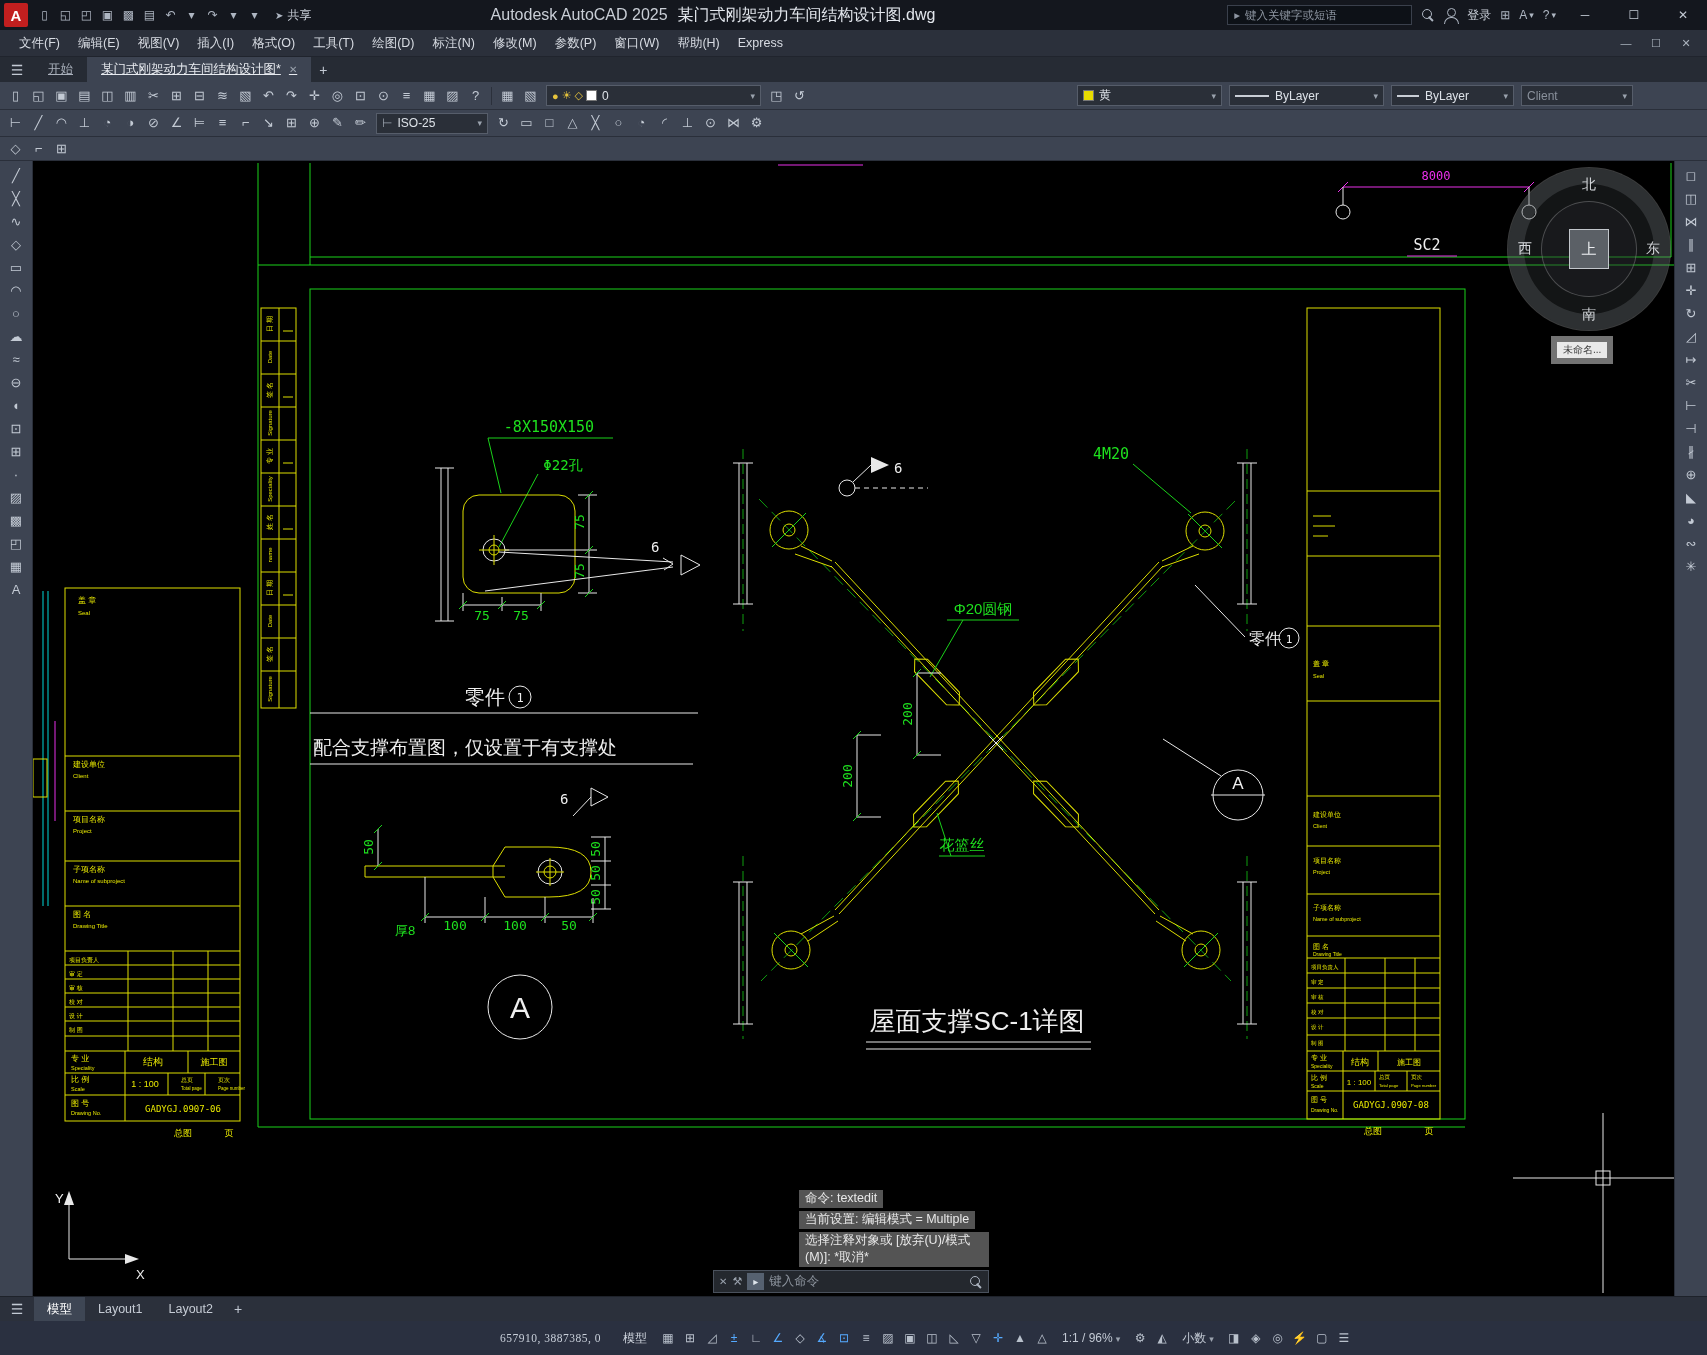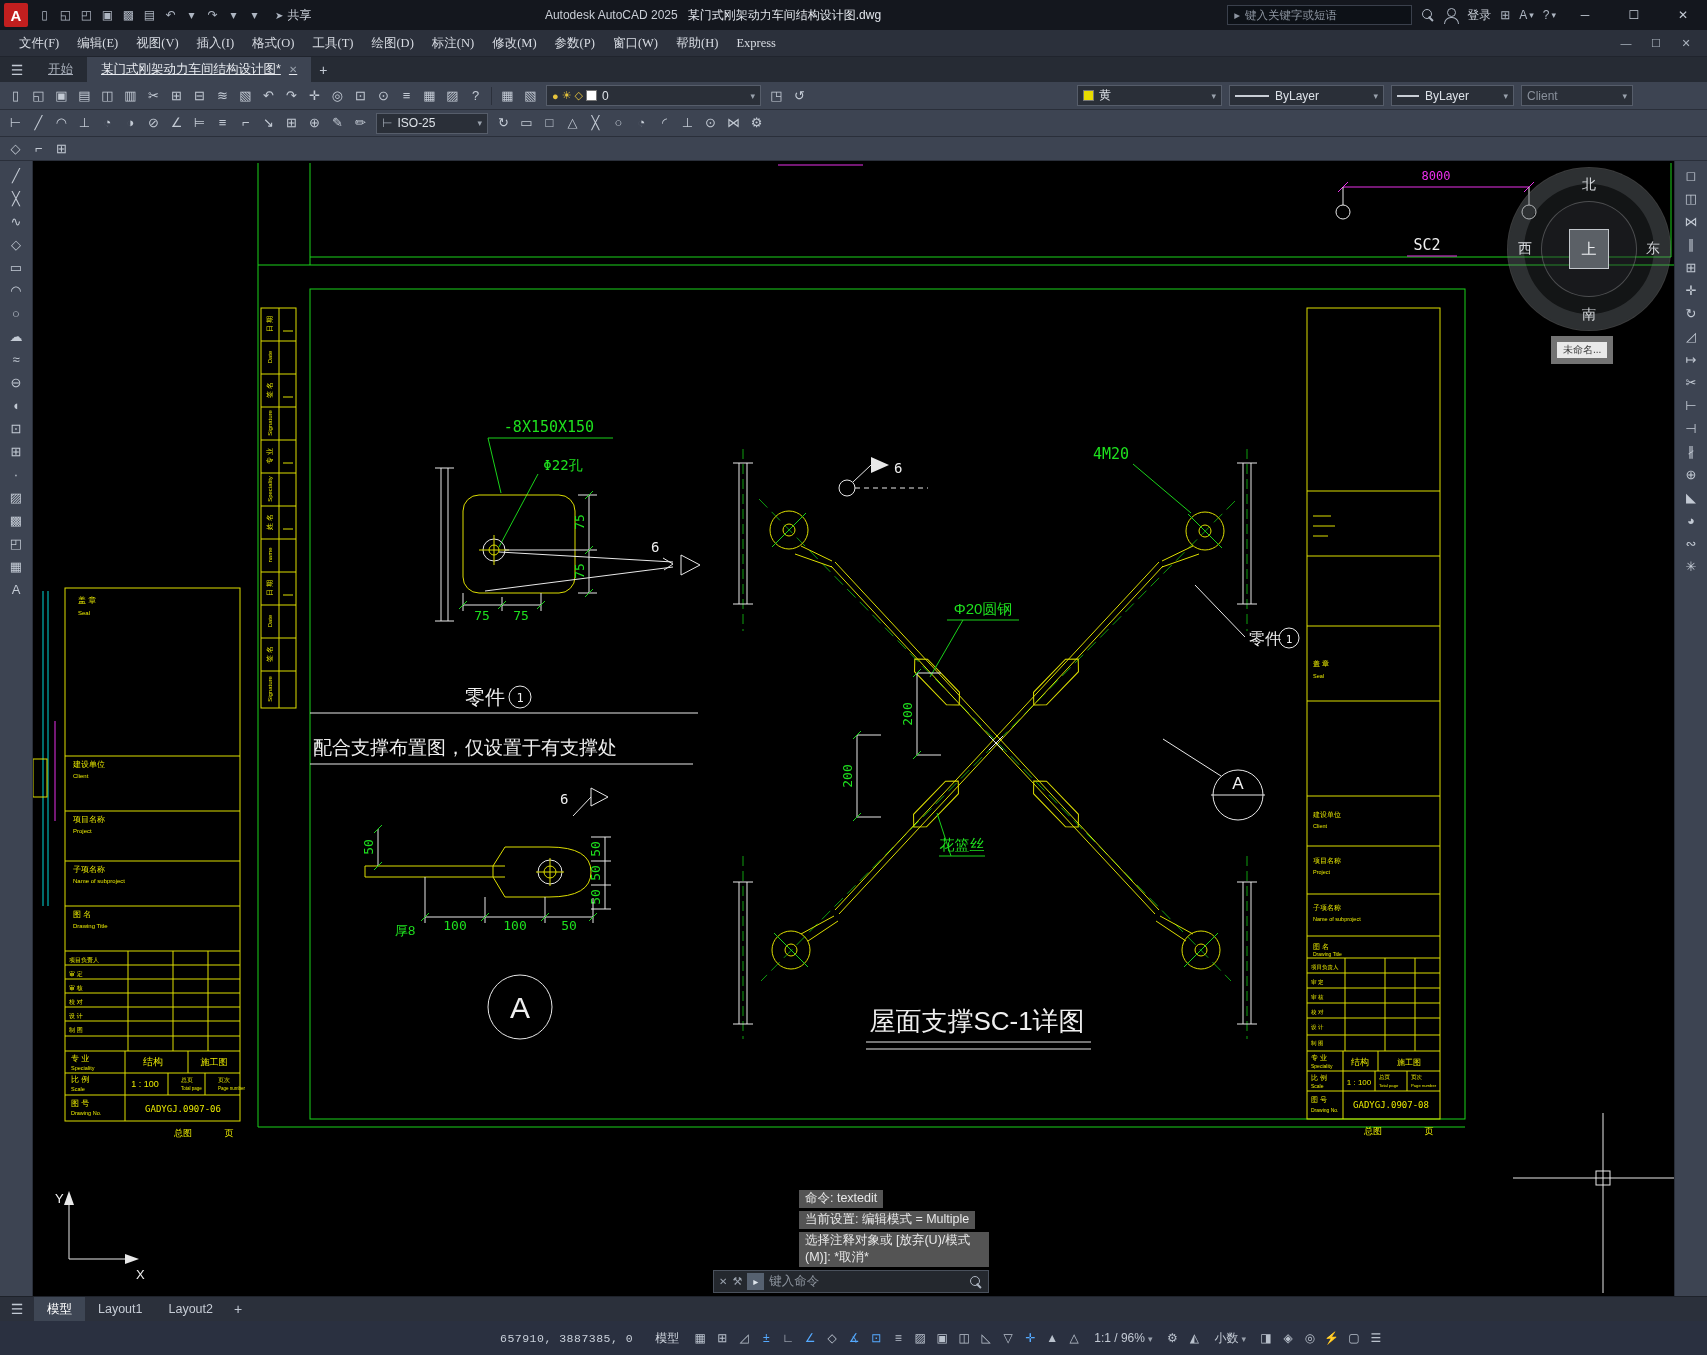--- a/index.html
+++ b/index.html
@@ -7,42 +7,42 @@
     font-family:"Liberation Sans", sans-serif; color:#d6dae2; }
   .bar { position:absolute; left:0; right:0; display:flex; align-items:center; }
 
   
   .titlebar { top:0; height:30px; background:#14171e; gap:2px; padding-left:4px; font-size:12px; }
   .app-btn { width:24px; height:24px; background:#c21f1f; color:#fff; font-weight:bold;
     display:flex; align-items:center; justify-content:center; font-size:15px; border-radius:2px; margin-right:4px;}
   .qicon { width:21px; height:22px; line-height:22px; text-align:center; color:#aeb6c2; font-size:12px; }
   .share-btn { display:flex; align-items:center; gap:4px; color:#c7cdd6; padding:0 8px; }
   .tb-title { position:absolute; left:713px; transform:translateX(-50%); white-space:nowrap;
-    color:#c9ced6; font-size:12px; }
+    color:#c9ced6; font-size:16px; }
   .tb-title .doc { color:#e2e6ec; margin-left:10px; }
   .tb-right { margin-left:auto; display:flex; align-items:center; gap:9px; padding-right:4px; }
   .searchbox { width:185px; height:20px; background:#0d1117; border:1px solid #3a404c;
     display:flex; align-items:center; gap:5px; padding:0 6px; color:#8d95a1; font-size:11.5px; }
   .mag { width:14px; height:14px; position:relative; display:inline-block; }
   .mag::before { content:""; position:absolute; width:8px; height:8px; border:1.5px solid #aeb6c2;
     border-radius:50%; left:1px; top:1px; }
   .mag::after { content:""; position:absolute; width:6px; height:1.5px; background:#aeb6c2;
     transform:rotate(45deg); left:7px; top:10px; }
   .usericon { width:14px; height:15px; position:relative; display:inline-block; }
   .usericon::before { content:""; position:absolute; width:7px; height:7px; border-radius:50%;
     border:1.5px solid #aeb6c2; left:3px; top:0; }
   .usericon::after { content:""; position:absolute; width:13px; height:6px; border-radius:7px 7px 0 0;
     border:1.5px solid #aeb6c2; border-bottom:none; left:0; top:9px; }
   .ticon { color:#aeb6c2; font-size:12px; display:flex; align-items:center; gap:2px;}
   .winbtn { width:40px; height:30px; text-align:center; line-height:30px; color:#c3cad4; font-size:12px; }
 
   
   .menubar { top:30px; height:27px; background:#2b303b; font-size:12.5px; padding-left:10px;
     border-bottom:1px solid #20242d;}
-  .menu-item { padding:0 9px; line-height:27px; color:#d8dce3;font-family:Liberation Serif, serif; }
+  .menu-item { padding:0 9px; line-height:27px; color:#d8dce3; }
   .menu-winbtns { margin-left:auto; display:flex; padding-right:6px; }
   .menu-winbtns span { width:30px; text-align:center; color:#aab2bd; font-size:11px; }
 
   
   .filetabs { top:57px; height:25px; background:#262b34; font-size:12.5px; }
   .hamb { width:34px; text-align:center; color:#c3cad4; font-size:14px; }
   .ftab { padding:0 14px; line-height:25px; color:#aab1bc;text-decoration:underline; }
   .ftab.active { background:#3d4452; color:#e8ebf0; display:flex; align-items:center; gap:8px;}
   .ftab.active .x { color:#9aa2ad; font-size:10px; }
   .newtab { width:24px; text-align:center; color:#c3cad4; font-size:14px; }
@@ -111,21 +111,21 @@
   .cmd-ph { color:#8d949e; }
   .cmd-mag { margin-left:auto; }
 
   
   .bottomtabs { top:1296px; height:25px; background:#2b303b; font-size:12.5px; border-top:1px solid #1e222a;}
   .btab { padding:0 13px; line-height:25px; color:#c6ccd5; }
   .btab[data-active="true"] { background:#3e4654; color:#fff; }
 
   
   .statusbar { top:1321px; height:34px; background:#2a3040; font-size:12px; padding-left:500px; gap:2px; }
-  .sb-coords { color:#c9d0da; margin-right:12px; letter-spacing:.5px; font-family:Liberation Mono, monospace; font-size:11.5px;}
+  .sb-coords { color:#c9d0da; margin-right:12px; letter-spacing:.5px; font-family:Liberation Serif, serif; font-size:11.5px;}
   .sb-btn { color:#cdd3dc; padding:0 8px; }
   .sb-group { display:flex; align-items:center; }
   .sbicon { width:22px; height:26px; line-height:26px; text-align:center; font-size:12px; color:#b9c1cc; flex:none;}
   .sbicon[data-active="true"] { color:#55aaff; }
   .sb-txt { padding:0 7px; color:#c3cad4; white-space:nowrap;}
   .sb-txt .arrow { font-size:9px; color:#9aa2ad; margin-left:3px;}
 </style>
 </head>
 <body>
 

